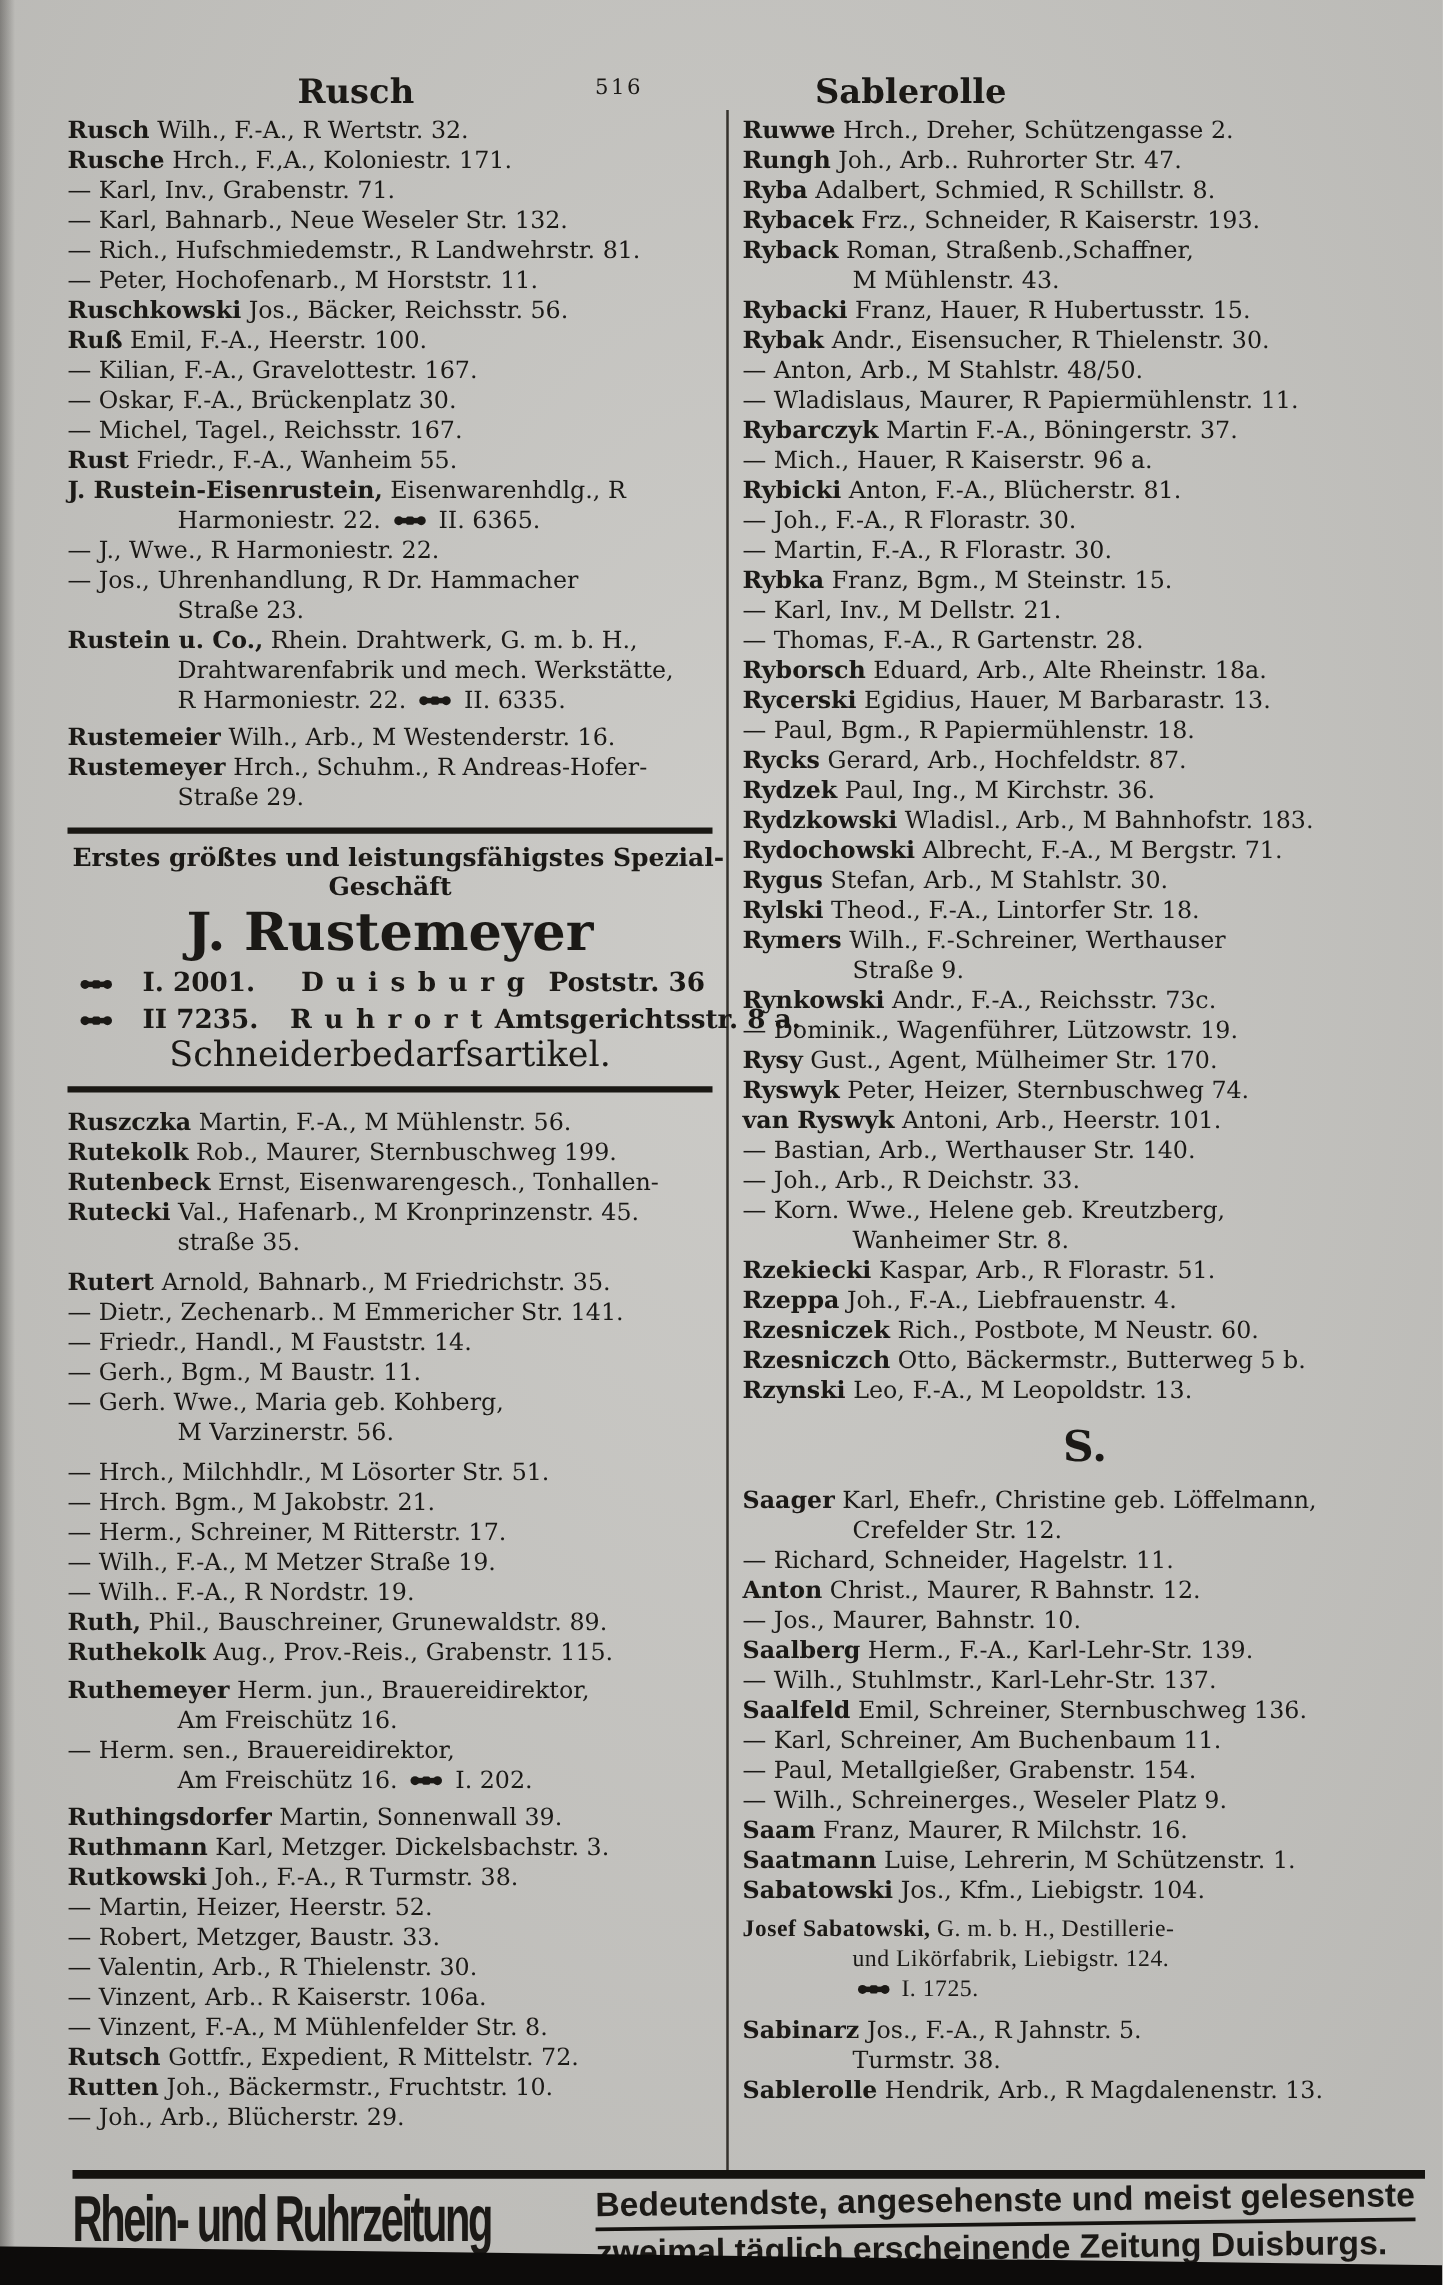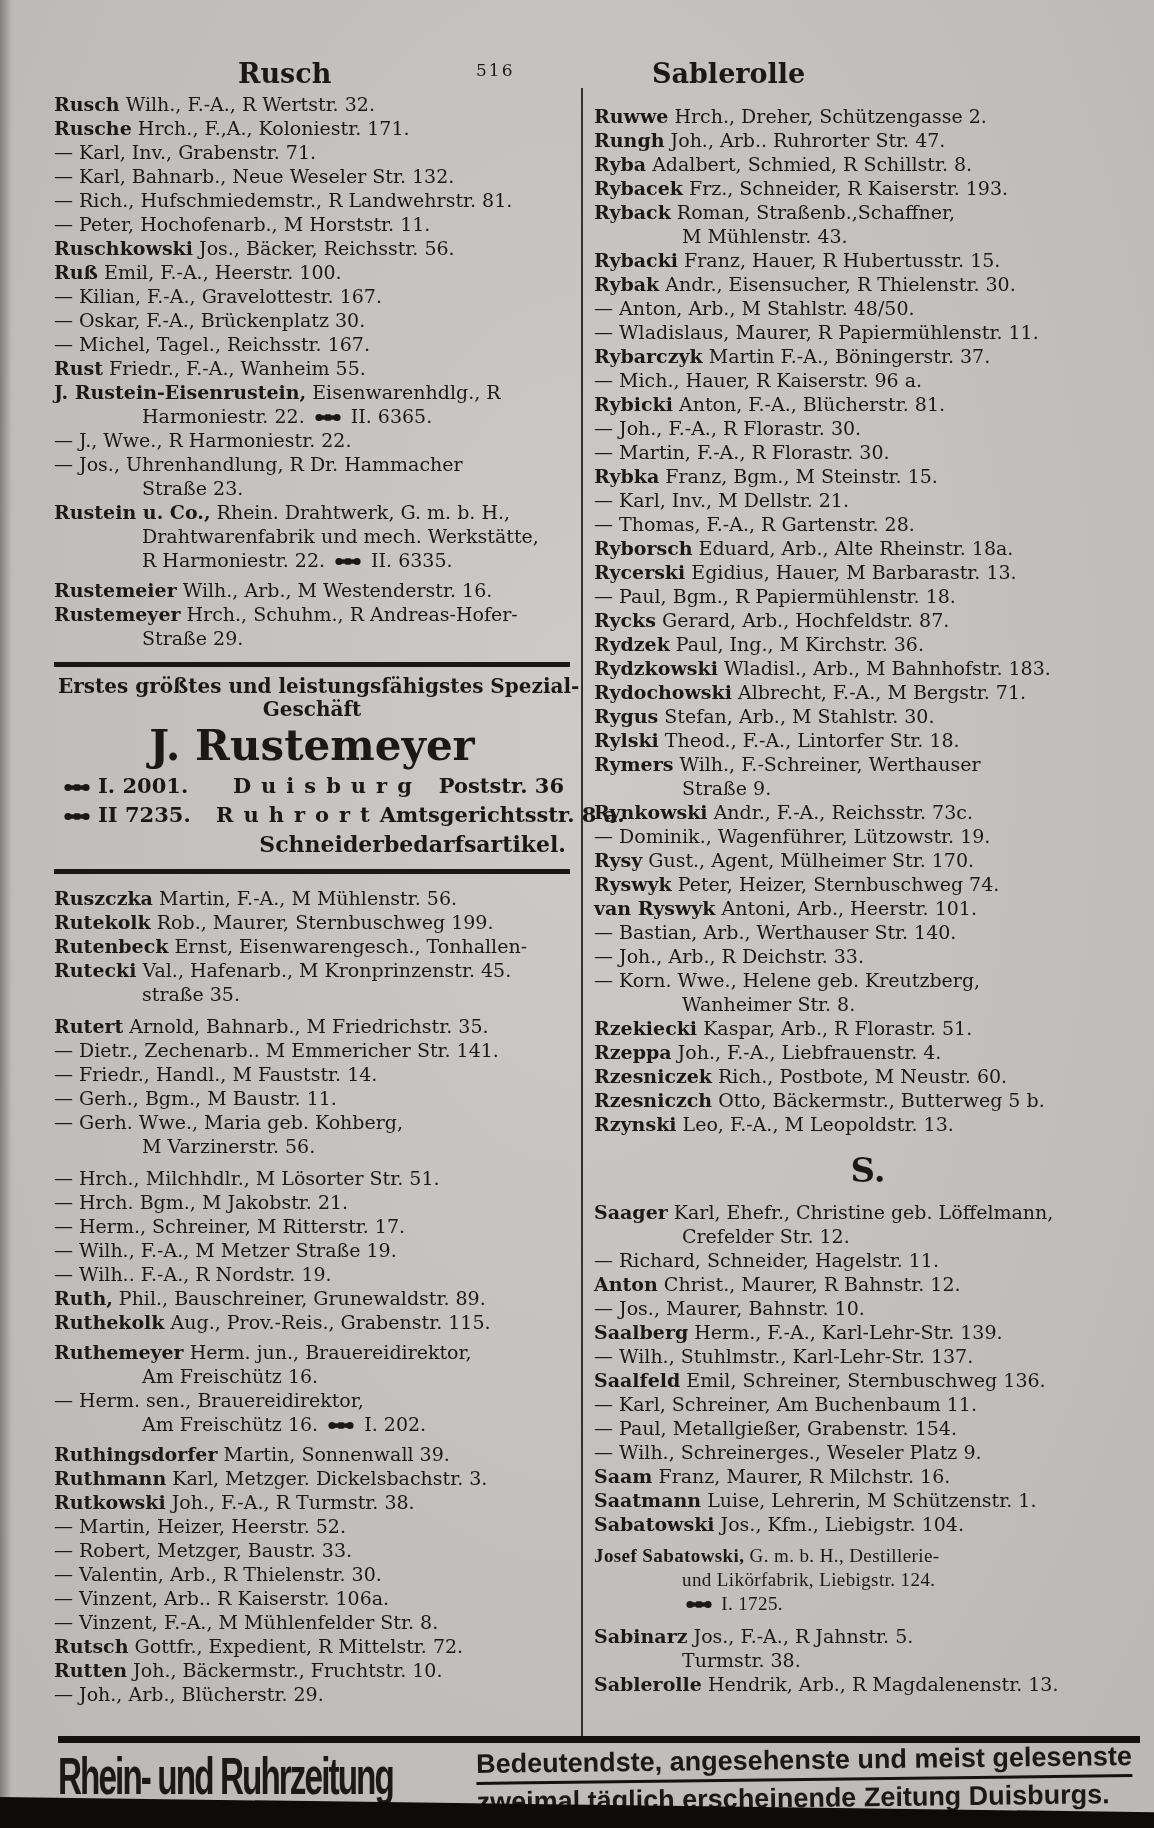--- a/index.html
+++ b/index.html
@@ -16,37 +16,37 @@
   }
   .left-edge{position:absolute;left:0;top:0;width:12px;height:1828px;
     background:linear-gradient(90deg, rgba(40,38,35,0.40), rgba(40,38,35,0));}
   .hdr{position:absolute;top:58px;white-space:nowrap;}
   #hdr-left{left:238px;font-size:27px;font-weight:bold;}
   #hdr-num{left:476px;top:60px;font-size:17px;letter-spacing:2px;}
   #hdr-right{left:652px;font-size:27px;font-weight:bold;}
   .divider{position:absolute;left:581px;top:88px;width:2px;height:1648px;background:#35322d;}
   .col{position:absolute;top:92px;}
   .col-left{left:54px;width:516px;}
-  .col-right{left:594px;width:548px;margin-top:12px;}
+  .col-right{left:594px;width:548px;}
   .ln{font-size:19px;line-height:24px;white-space:nowrap;}
   .ln .b{font-weight:bold;}
   .cont{padding-left:88px;}
   .roman{font-family:"Liberation Serif", serif;letter-spacing:0.4px;}
   .ph{display:inline-block;vertical-align:baseline;margin:0 4px;}
   .ph svg{fill:#1b1916;}
   .sec{font-weight:bold;font-size:34px;line-height:40px;text-align:center;margin:14px 0 10px;}
   .adbox{border-top:5px solid #1a1814;border-bottom:5px solid #1a1814;
     margin:12px 0;padding:8px 4px 10px;text-align:center;}
   .ad-t1{font-weight:bold;font-size:20px;line-height:23px;white-space:nowrap;}
   .ad-name{font-weight:bold;font-size:42px;line-height:50px;}
   .ad-row{display:flex;align-items:center;font-weight:bold;font-size:21px;line-height:29px;text-align:left;padding:0 2px;}
-  .ad-row .num{margin-left:4px;width:118px;flex:none;}
+  .ad-row .num{margin-left:20px;width:118px;flex:none;}
   .ad-row .city{flex:1;text-align:center;letter-spacing:10px;}
   .ad-row .addr{flex:none;text-align:center;}
-  .ad-foot{font-weight:bold;font-size:22px;line-height:30px;text-align:right;}
+  .ad-foot{font-weight:normal;font-size:28px;line-height:30px;}
   .banner{position:absolute;left:58px;top:1736px;width:1082px;
     border-top:7px solid #14120f;padding-top:4px;display:flex;gap:16px;align-items:flex-start;}
   .banner-logo{font-family:"Liberation Sans", sans-serif;font-weight:bold;font-size:52px;line-height:58px;
     letter-spacing:-3px;transform:scaleX(0.64);transform-origin:left center;white-space:nowrap;width:402px;flex:none;}
   .banner-text{font-family:"Liberation Sans", sans-serif;font-weight:bold;font-size:27px;line-height:34px;
     transform:rotate(-0.7deg);transform-origin:left top;white-space:nowrap;}
   .banner-text .l1{display:inline-block;border-bottom:3px solid #14120f;padding-bottom:1px;}
   .banner-text .l2{display:block;}
   .bottom-band{position:absolute;left:0;top:1792px;width:1154px;height:36px;background:#0d0c0b;
     clip-path:polygon(0 14%, 100% 56%, 100% 100%, 0 100%);}

